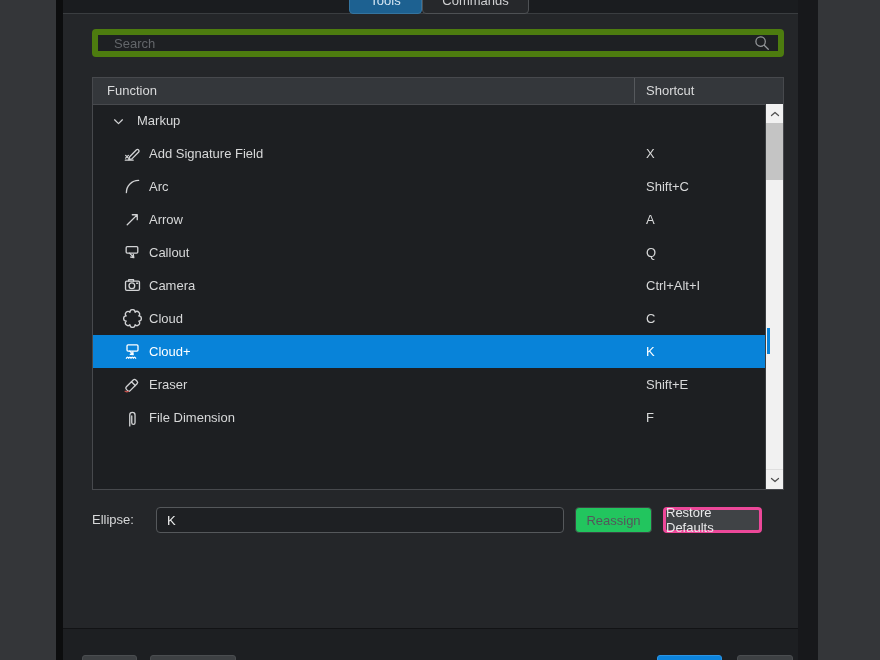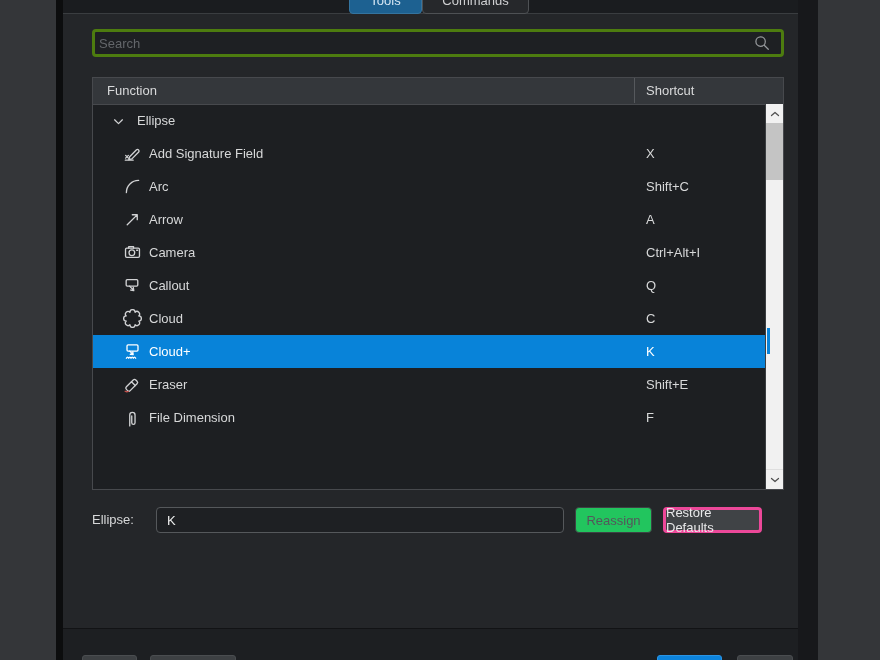--- a/index.html
+++ b/index.html
@@ -10,22 +10,22 @@
   .dialog{position:absolute;left:63px;top:0;width:735px;height:660px;background:#242629;}
   .edge-right{position:absolute;left:798px;top:0;width:20px;height:660px;background:#17181b;}
   .topstrip{position:absolute;left:63px;top:0;width:735px;height:13px;background:#1a1c1f;border-bottom:1px solid #3a3d40;}
   
   .tab{position:absolute;top:-13px;height:27px;border-radius:4px;font-size:13px;box-sizing:border-box;
        display:flex;align-items:flex-end;justify-content:center;padding-bottom:5px;cursor:default;}
   .tab-tools{left:349px;width:73px;background:#1d6191;border:1px solid #34749f;color:#d5e6f3;}
   .tab-commands{left:422px;width:107px;background:#26282b;border:1px solid #4e5154;color:#cfd0d2;}
   
   .search{position:absolute;left:92px;top:29px;width:692px;height:28px;box-sizing:border-box;
-          background:#1e2023;border:3px solid #4d7c0f;border-radius:4px;color:#e6e7e8;font-size:13px;
-          padding:0 32px 0 4px;outline:none;}
+          background:#1e2023;border:6px solid #4d7c0f;border-radius:4px;color:#e6e7e8;font-size:13px;
+          padding:0 32px 0 16px;outline:none;}
   .search::placeholder{color:#63666a;}
   .search-icon{position:absolute;left:753px;top:34px;width:18px;height:18px;color:#96999c;}
   
   .tbl{position:absolute;left:92px;top:77px;width:692px;height:413px;box-sizing:border-box;
        border:1px solid #47494d;background:#1d1f22;}
   .thead{position:absolute;left:0;top:0;right:0;height:26px;background:#34373b;border-bottom:1px solid #47494d;padding-left:44px;}
   .th{position:absolute;top:0;line-height:25px;font-size:13px;color:#d9dadb;}
   .th-fn{left:14px;} .th-sc{left:553px;}
   .th-div{position:absolute;left:541px;top:0;width:1px;height:25px;background:#56595d;}
   .listwrap{position:absolute;left:0;top:26px;right:0;bottom:0;overflow:hidden;}
@@ -97,21 +97,21 @@
     </div>
 
     <div class="listwrap">
 
       <div class="row grouprow">
         <span class="chev">
           <svg viewBox="0 0 11 8" class="oicon" width="11" height="8">
               <path d="M1.6 1.8 L5.5 5.6 L9.4 1.8"></path>
             </svg>
         </span>
-        <span class="fn">Ellipse</span>
+        <span class="fn">Markup</span>
       </div>
 
       <div class="row">
         <span class="ricon">
           <svg viewBox="0 0 18 18" class="oicon" width="19" height="19">
               <path d="M2.5 10.8 l2.6 2.6 M5.1 10.8 l-2.6 2.6"></path>
               <path d="M2.2 15.3 h7.4"></path>
               <path d="M6.3 12 L12.8 5.5 a1.5 1.5 0 0 1 2.1 2.1 L8.4 14.1 l-2.9 0.8 Z"></path>
             </svg>
         </span>
@@ -130,44 +130,44 @@
       </div>
 
       <div class="row">
         <span class="ricon">
           <svg viewBox="0 0 18 18" class="oicon" width="19" height="19">
               <path d="M4 14 L13.4 4.6 M8.8 4.5 l4.7 0 0 4.7"></path>
             </svg>
         </span>
         <span class="fn">Arrow</span>
         <span class="sc">A</span>
+      </div>
+
+      <div class="row">
+        <span class="ricon">
+          <svg viewBox="0 0 18 18" class="oicon" width="19" height="19">
+              <rect x="3" y="3.4" width="11" height="6.2" rx="1"></rect>
+              <path d="M6.2 9.6 L10.2 13.8 M10.2 13.8 l-2.9 -0.5 M10.2 13.8 l-0.4 -2.9"></path>
+            </svg>
+        </span>
+        <span class="fn">Callout</span>
+        <span class="sc">Q</span>
       </div>
 
       <div class="row">
         <span class="ricon">
           <svg viewBox="0 0 18 18" class="oicon" width="19" height="19">
               <rect x="2.4" y="4.8" width="13.2" height="8.8" rx="1.2"></rect>
               <circle cx="8.4" cy="9.2" r="2.7"></circle>
               <path d="M5.4 4.8 V3.4 h4.6 V4.8"></path>
               <path d="M12.9 6.9 h1"></path>
             </svg>
         </span>
         <span class="fn">Camera</span>
         <span class="sc">Ctrl+Alt+I</span>
-      </div>
-
-      <div class="row">
-        <span class="ricon">
-          <svg viewBox="0 0 18 18" class="oicon" width="19" height="19">
-              <rect x="3" y="3.4" width="11" height="6.2" rx="1"></rect>
-              <path d="M6.2 9.6 L10.2 13.8 M10.2 13.8 l-2.9 -0.5 M10.2 13.8 l-0.4 -2.9"></path>
-            </svg>
-        </span>
-        <span class="fn">Callout</span>
-        <span class="sc">Q</span>
       </div>
 
       <div class="row">
         <span class="ricon">
           <svg viewBox="0 0 18 18" class="oicon" width="19" height="19">
               <path d="M6.55 3.05 a2.45 2.45 0 0 1 4.9 0 a2.45 2.45 0 0 1 3.5 3.5 a2.45 2.45 0 0 1 0 4.9 a2.45 2.45 0 0 1 -3.5 3.5 a2.45 2.45 0 0 1 -4.9 0 a2.45 2.45 0 0 1 -3.5 -3.5 a2.45 2.45 0 0 1 0 -4.9 a2.45 2.45 0 0 1 3.5 -3.5 Z"></path>
             </svg>
         </span>
         <span class="fn">Cloud</span>
         <span class="sc">C</span>

